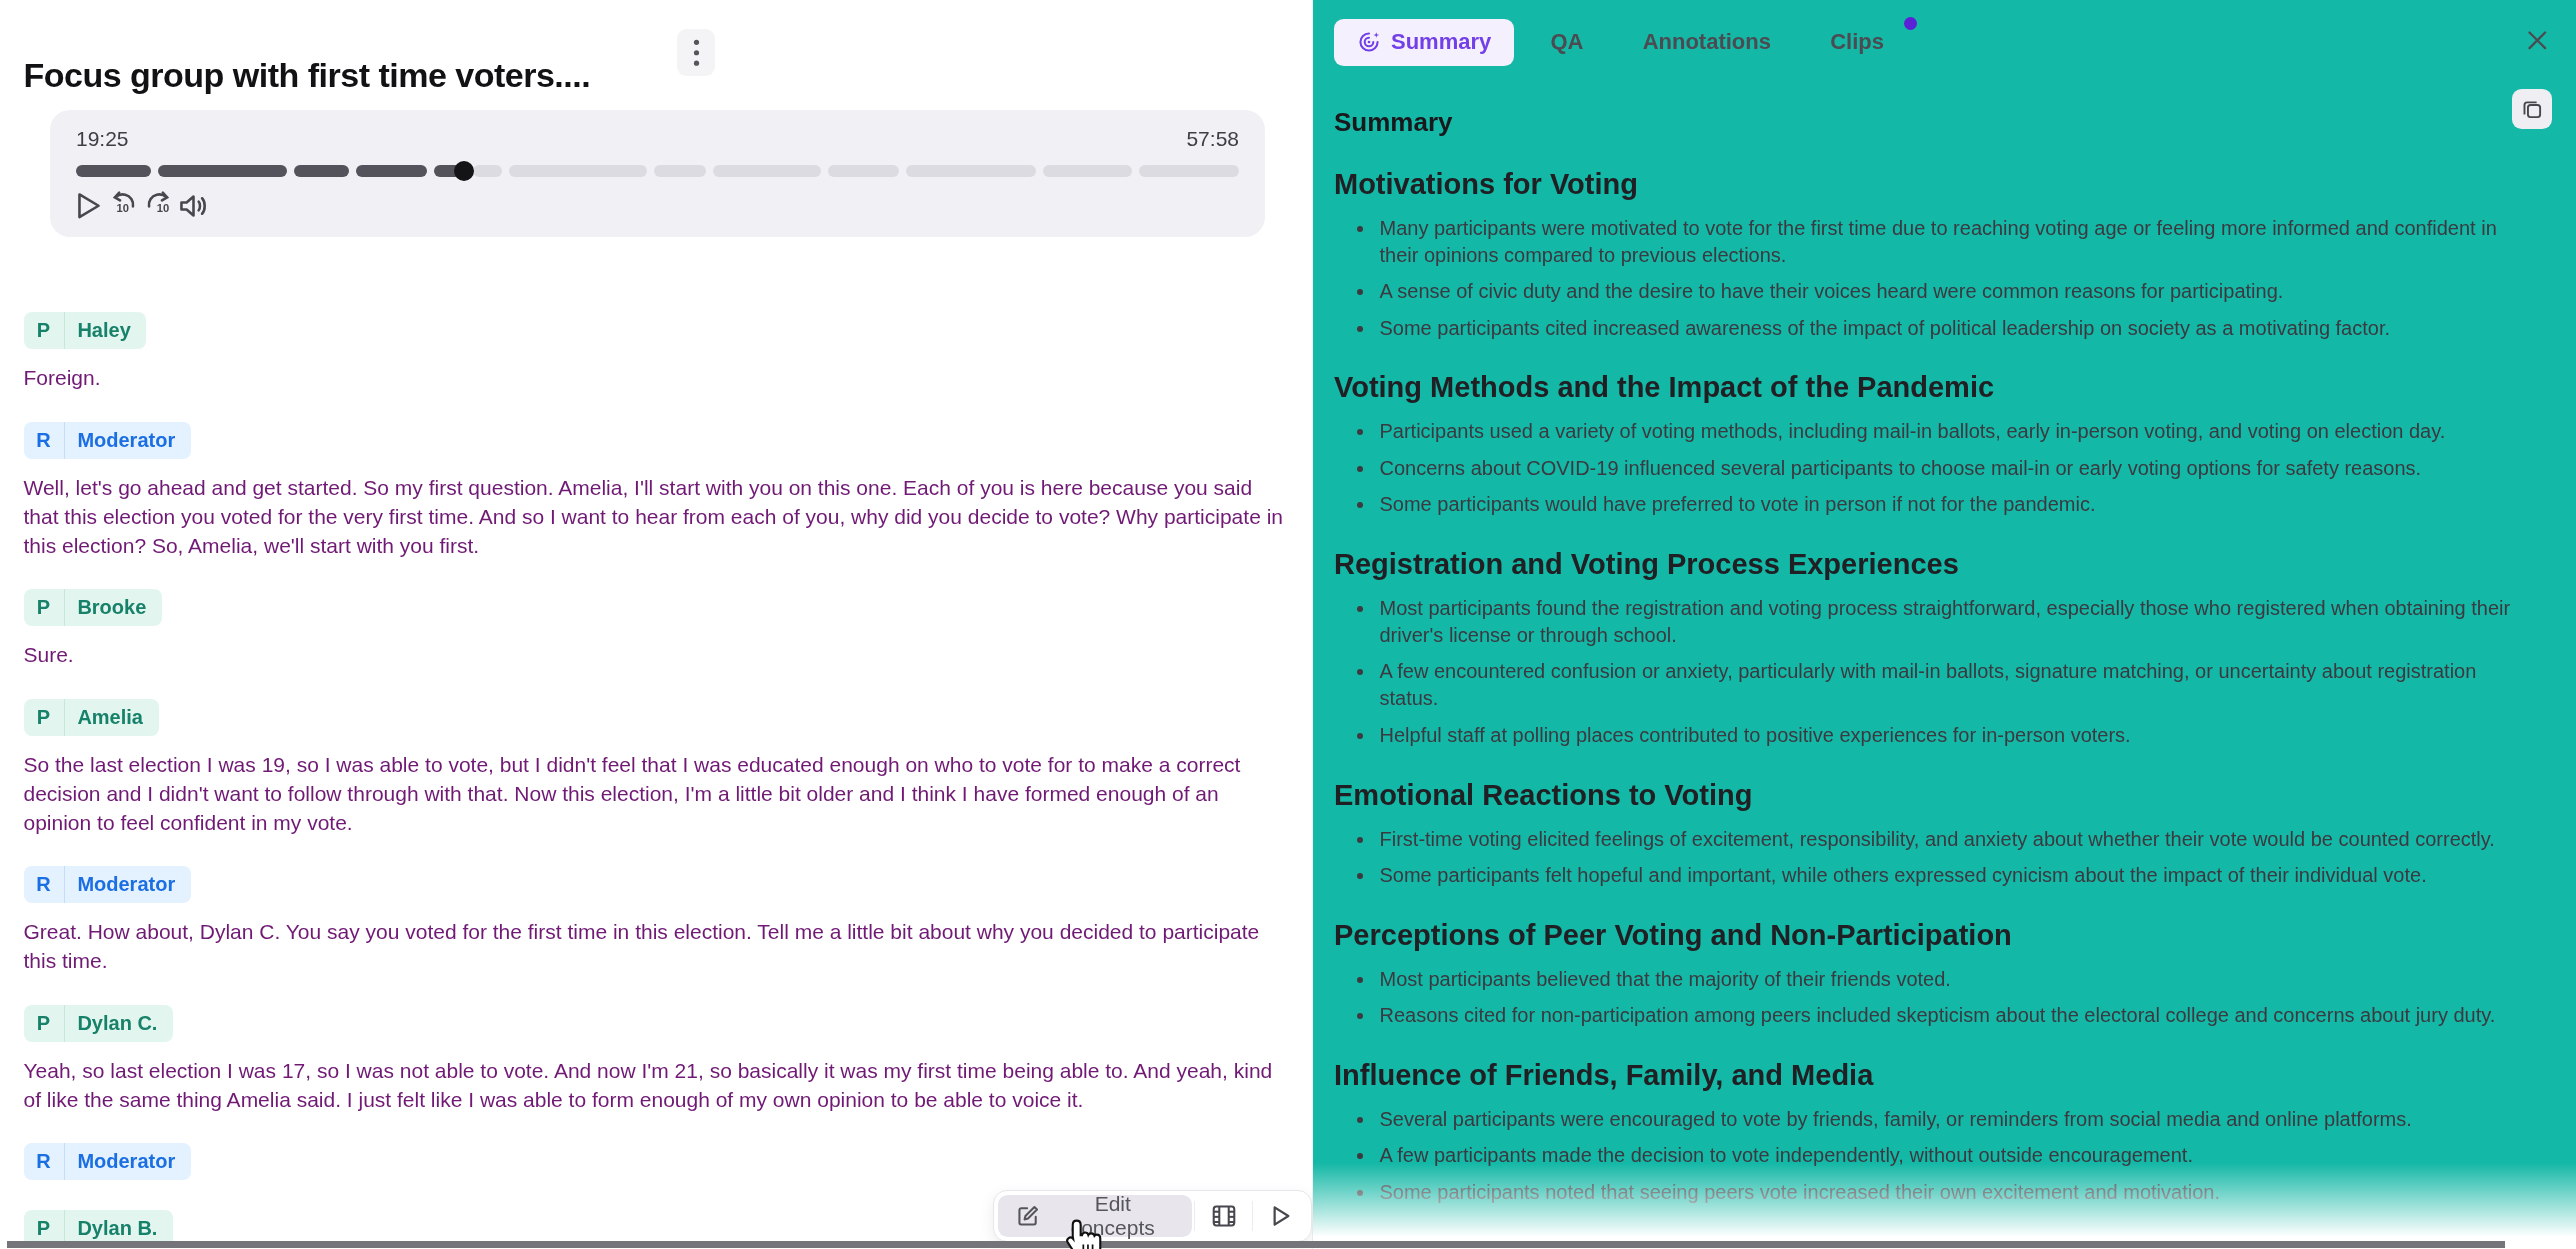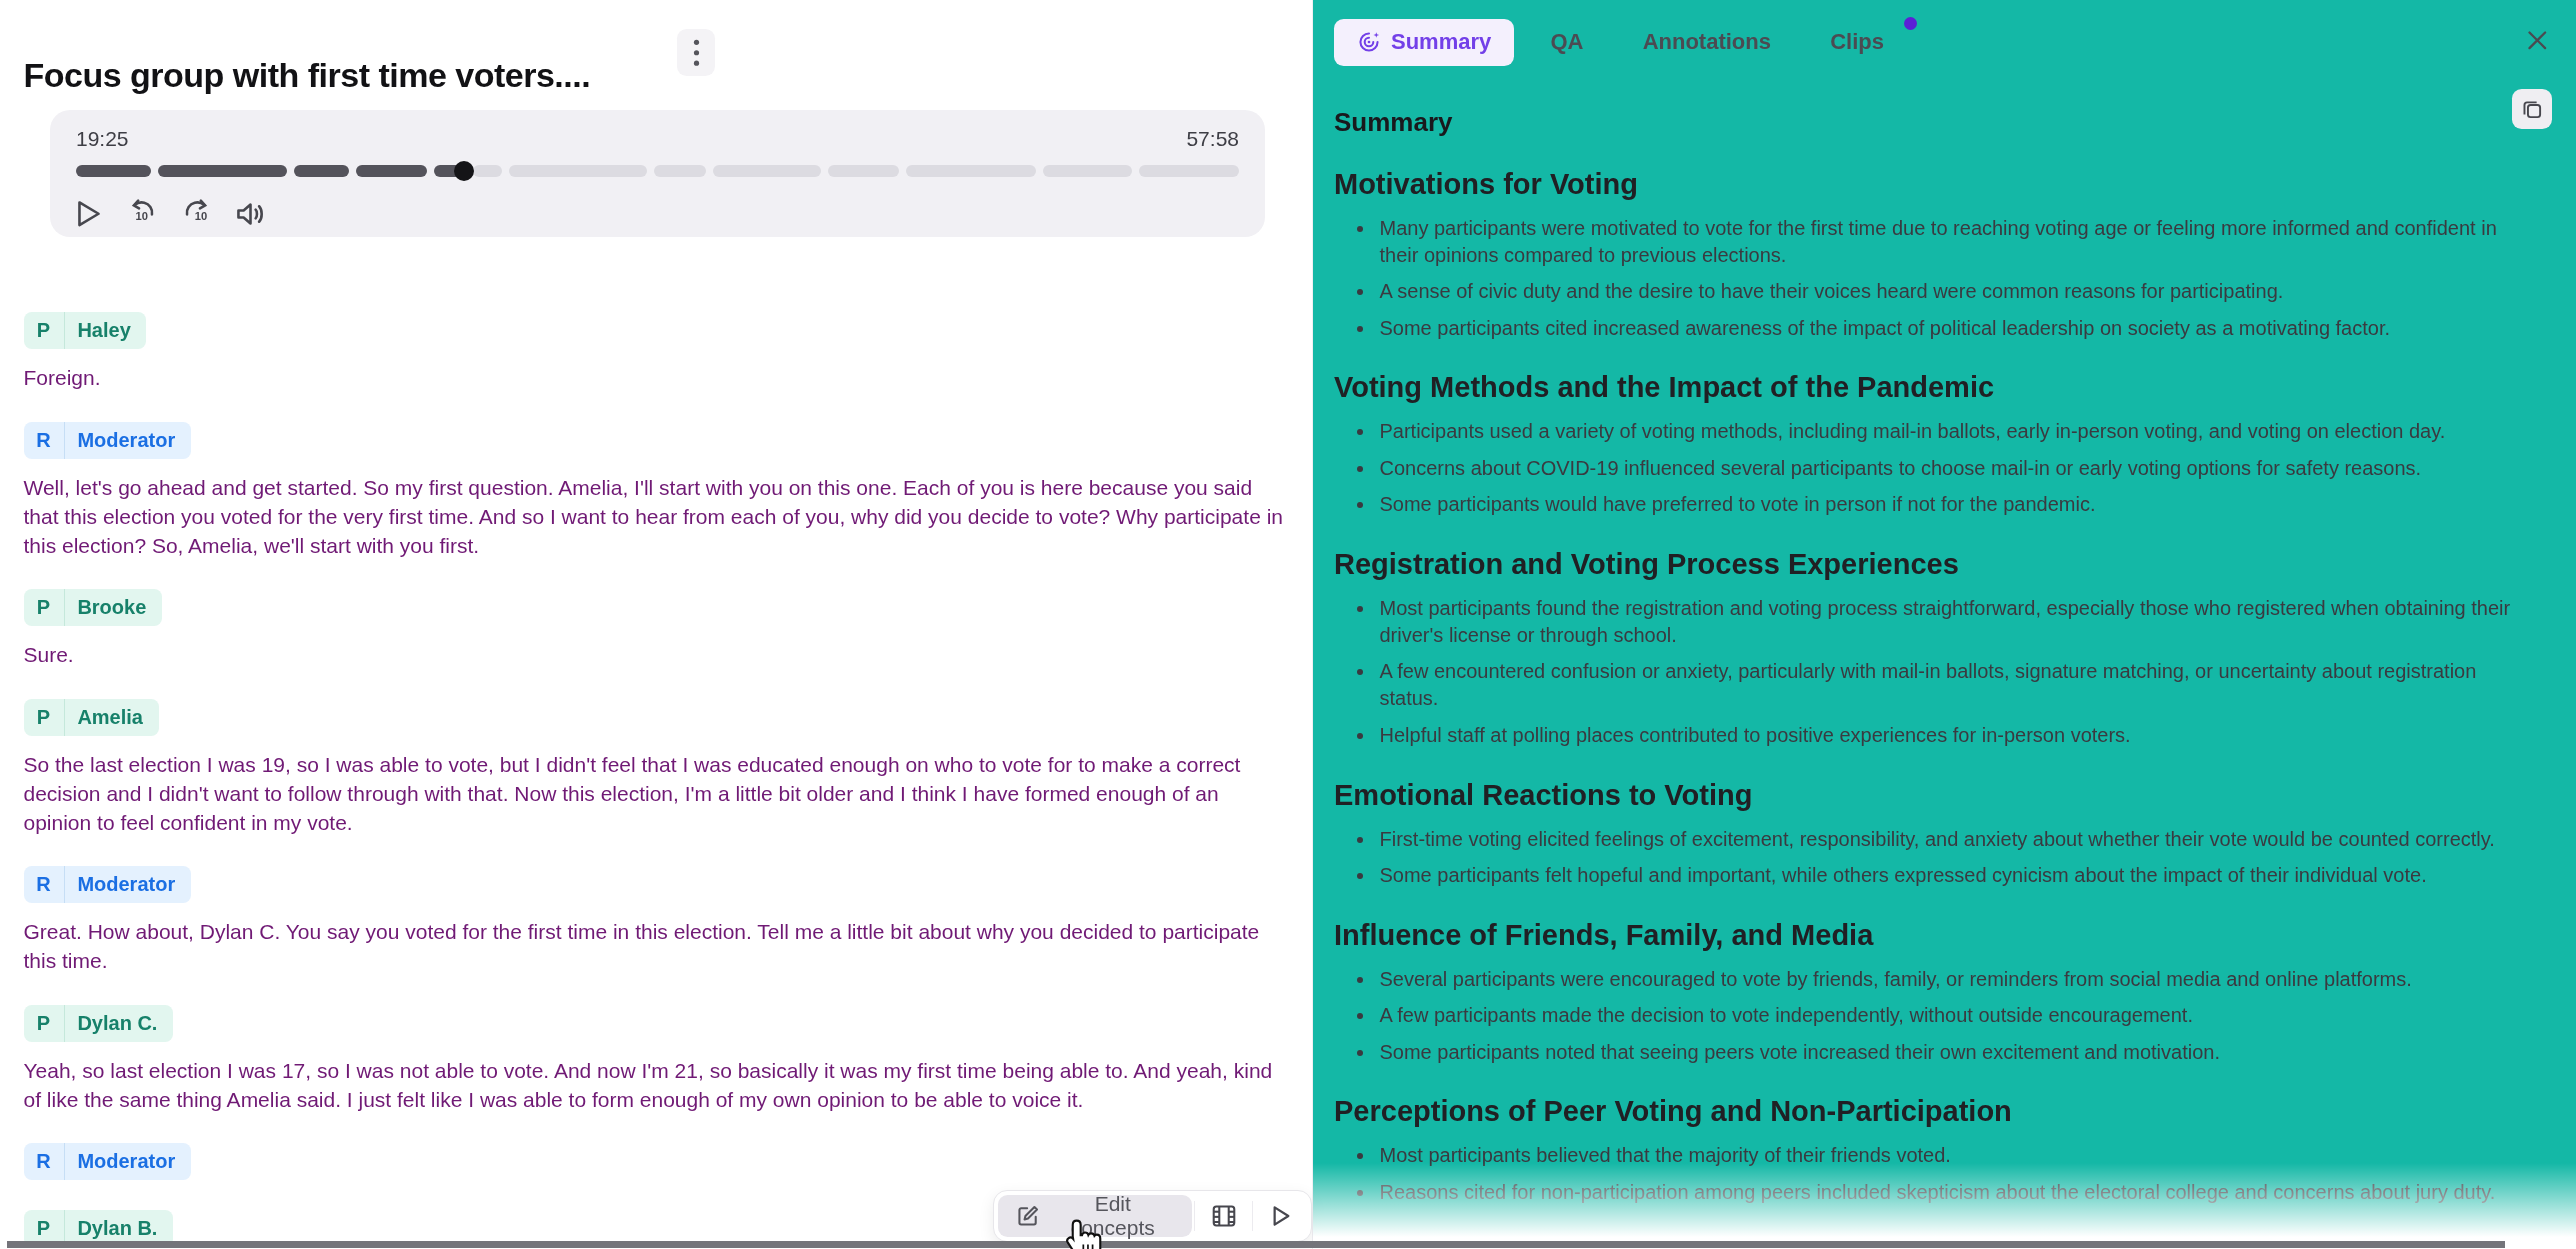--- a/index.html
+++ b/index.html
@@ -19,21 +19,21 @@
 
   .player-card { position:absolute; left:50px; top:98px; width:1215px; height:127px;
     background:#f1f0f4; border-radius:20px; }
   .player-times { display:flex; justify-content:space-between; padding:17.4px 26px 0;
     font-size:21px; color:#3e3e45; }
   .player-bar { position:relative; margin:14px 26px 0; height:12px; display:flex; gap:7px; }
   .seg { height:12px; border-radius:6px; background:var(--seg-off,#dcdbe1); }
   .seg.on { background:var(--seg-on,#54535b); }
   .playhead { position:absolute; top:50%; transform:translate(-50%,-50%); width:20px; height:20px;
     border-radius:50%; background:#141417; }
-  .player-controls { display:flex; align-items:center; gap:19px; padding:19px 21px 0; }
+  .player-controls { display:flex; align-items:center; padding:11px 21px 0; }
   .ctrl-button { width:35px; height:35px; display:flex; align-items:center; justify-content:center;
     background:none; border:none; padding:0; cursor:pointer; }
 
   .transcript { position:absolute; left:23.5px; top:300px; width:1265px; }
   .entry { margin-bottom:29.5px; }
   .speaker-badge { display:inline-flex; align-items:stretch; height:37px; border-radius:7.8px;
     font-weight:700; font-size:20px; overflow:hidden; cursor:pointer; }
   .speaker-badge .letter { width:40px; display:flex; align-items:center; justify-content:center; }
   .speaker-badge .vdiv { width:0.9px; }
   .speaker-badge .name { display:flex; align-items:center; padding:0 15.6px 0 13px; }
@@ -320,35 +320,35 @@
           </ul>
         </div>
         <div class="section">
           <h3 class="section-title">Emotional Reactions to Voting</h3>
           <ul>
             <li>First-time voting elicited feelings of excitement, responsibility, and anxiety about whether their vote would be counted correctly.</li>
             <li>Some participants felt hopeful and important, while others expressed cynicism about the impact of their individual vote.</li>
           </ul>
         </div>
         <div class="section">
+          <h3 class="section-title">Perceptions of Peer Voting and Non-Participation</h3>
+          <ul>
+            <li>Most participants believed that the majority of their friends voted.</li>
+            <li>Reasons cited for non-participation among peers included skepticism about the electoral college and concerns about jury duty.</li>
+          </ul>
+        </div>
+        <div class="section">
           <h3 class="section-title">Influence of Friends, Family, and Media</h3>
           <ul>
             <li>Several participants were encouraged to vote by friends, family, or reminders from social media and online platforms.</li>
             <li>A few participants made the decision to vote independently, without outside encouragement.</li>
             <li>Some participants noted that seeing peers vote increased their own excitement and motivation.</li>
           </ul>
         </div>
         <div class="section">
-          <h3 class="section-title">Perceptions of Peer Voting and Non-Participation</h3>
-          <ul>
-            <li>Most participants believed that the majority of their friends voted.</li>
-            <li>Reasons cited for non-participation among peers included skepticism about the electoral college and concerns about jury duty.</li>
-          </ul>
-        </div>
-        <div class="section">
           <h3 class="section-title">Timing and Planning of Voting</h3>
         </div>
       </div>
   </div>
 </div>
 
 <div class="bottom-fade"></div>
 <div class="bottom-bar"></div>
 
 

